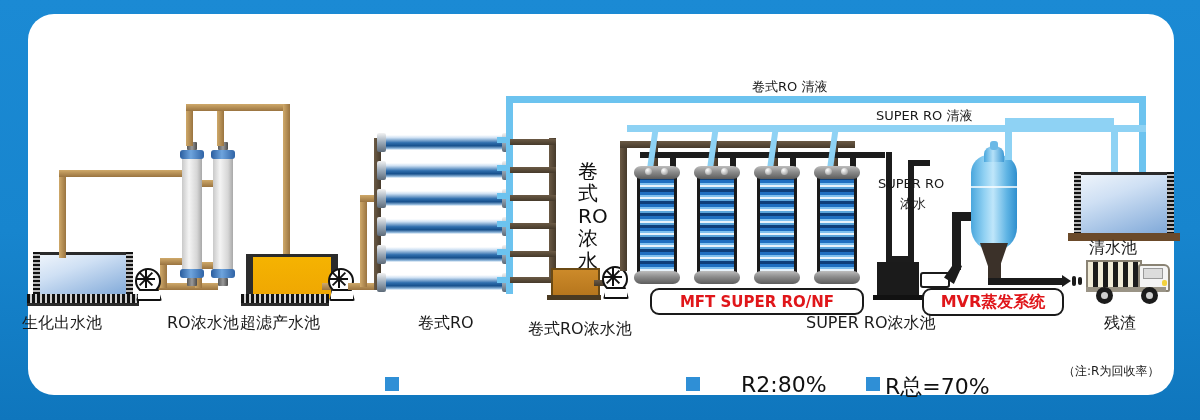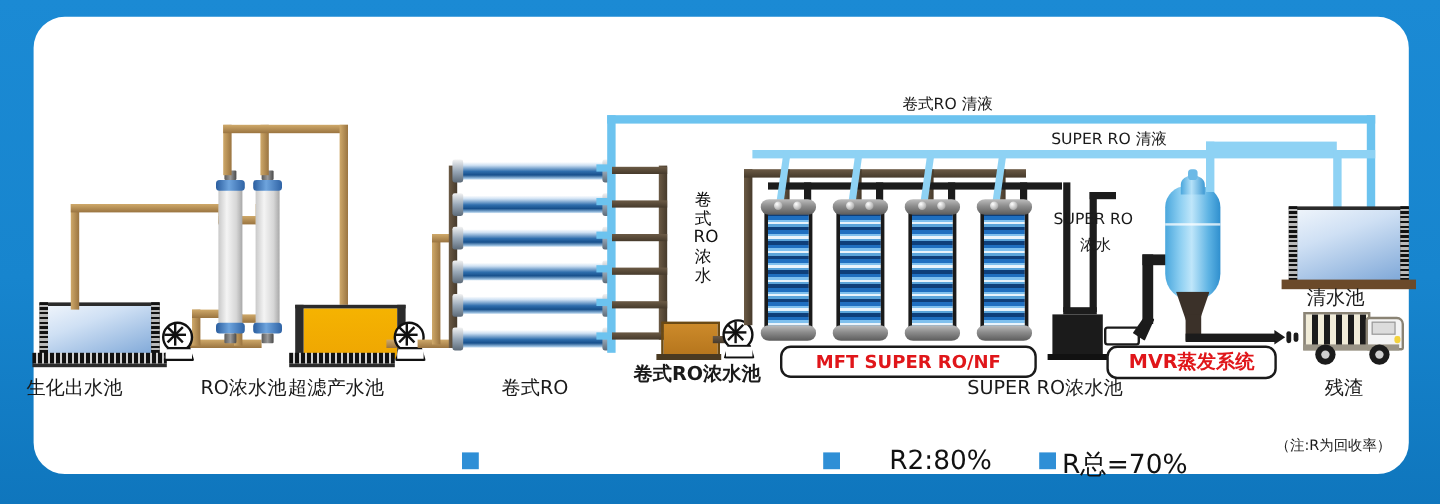--- a/index.html
+++ b/index.html
@@ -57,21 +57,21 @@
   .mft .plate{position:absolute;left:0;right:0;height:13px;border-radius:7px/6px;
        background:linear-gradient(180deg,#bdbdbd,#8c8c8c 45%,#5c5c5c);}
   .mft .bolt{position:absolute;width:7px;height:7px;border-radius:50%;
        background:radial-gradient(circle at 35% 30%,#fff,#b9b9b9 60%,#7d7d7d);}
   
   .redbox{position:absolute;border:2px solid #1a1a1a;border-radius:9px;background:#fff;
        color:#e0161a;font-weight:bold;white-space:nowrap;display:flex;align-items:center;justify-content:center;}
   
   .lgsq{position:absolute;width:14px;height:14px;background:#2f8fd6;}
   .lgtx{position:absolute;font-size:22px;color:#111;white-space:nowrap;}
-  .vtext{position:absolute;width:15px;font-size:14px;color:#111;line-height:1.12;text-align:right;}
+  .vtext{position:absolute;width:15px;font-size:20px;color:#111;line-height:1.12;text-align:right;}
 </style>
 </head>
 <body>
 
 <div id="frame">
   <div id="panel"></div>
 
 
   <div class="tank" style="left:33px;top:252px;width:100px;height:44px;">
     <div class="body"></div>
@@ -306,21 +306,21 @@
   </div>
   <div class="base" style="left:1068px;top:233px;width:112px;"></div>
 
   <div class="lbl" style="left:752px;top:78px;font-size:13px;">卷式RO 清液</div>
   <div class="lbl" style="left:876px;top:107px;font-size:13px;">SUPER RO 清液</div>
 
   <div class="lbl" style="left:22px;top:313px;font-size:16px;">生化出水池</div>
   <div class="lbl" style="left:167px;top:313px;font-size:16px;">RO浓水池</div>
   <div class="lbl" style="left:240px;top:313px;font-size:16px;">超滤产水池</div>
   <div class="lbl" style="left:418px;top:313px;font-size:16px;">卷式RO</div>
-  <div class="lbl" style="left:528px;top:302px;font-size:16px;font-weight:bold;">卷式RO浓水池</div>
+  <div class="lbl" style="left:528px;top:319px;font-size:16px;">卷式RO浓水池</div>
   <div class="lbl" style="left:806px;top:313px;font-size:16px;">SUPER RO浓水池</div>
   <div class="lbl" style="left:1089px;top:238px;font-size:16px;">清水池</div>
   <div class="lbl" style="left:1104px;top:313px;font-size:16px;">残渣</div>
 
   <div class="lgsq" style="left:385px;top:377px;"></div>
 
   <div class="lgsq" style="left:686px;top:377px;"></div>
   <div class="lgtx" style="left:705px;top:372px;margin-left:36px;">R2:80%</div>
 
   <div class="lgsq" style="left:866px;top:377px;"></div>

